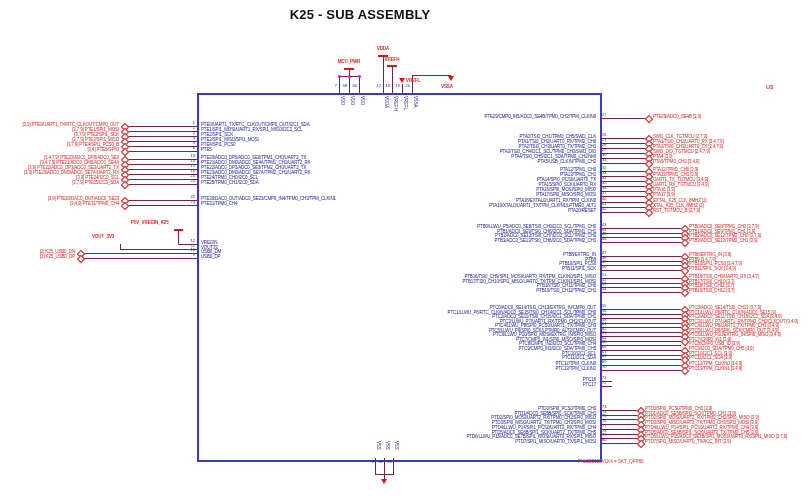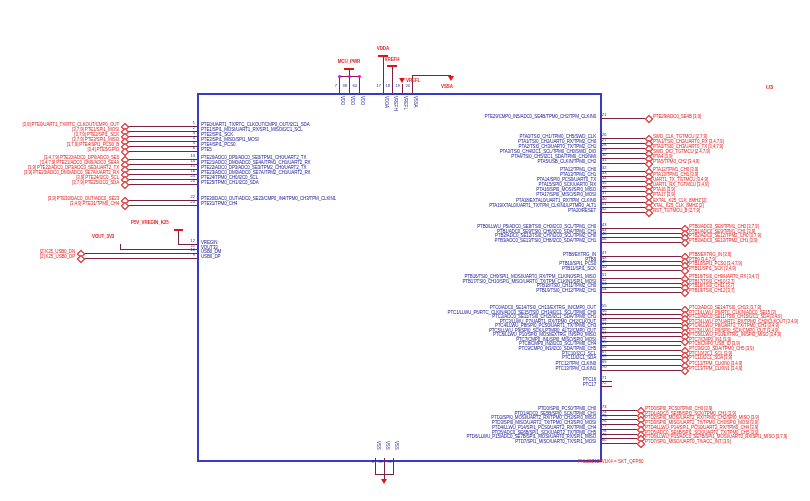--- a/index.html
+++ b/index.html
@@ -21,20 +21,21 @@
        transform:rotate(45deg);}
   .dot{position:absolute;width:3px;height:3px;border-radius:50%;background:#f000f0;}
   .tri{position:absolute;width:0;height:0;border-left:3px solid transparent;
        border-right:3px solid transparent;border-top:5px solid #e01414;}
   .vt{transform:rotate(90deg);transform-origin:0 0;}
 </style>
 </head>
 <body>
 
 <div class="page">
+  <div class="t title" style="left:240px;top:8px;width:240px;text-align:center;">K25 - SUB ASSEMBLY</div>
   <div class="ic" style="left:197px;top:93px;width:401px;height:365px;"></div>
   <div class="t desig" style="left:766px;top:85px;">U3</div>
   <div class="t note" style="left:578px;top:460px;">PKL25Z128VLK4 = SKT_QFP80</div>
 <div class="w" style="left: 128px; top: 126px; width: 69px;"></div>
     <div class="t pin-num" style="left: 185px; top: 121px; width: 10px; text-align: right;">1</div>
     <div class="t pin-name" style="left: 201px; top: 123px;">PTE0/UART1_TX/RTC_CLKOUT/CMP0_OUT/I2C1_SDA</div>
     <div class="t net-label" style="left: 2px; top: 123px; width: 117px; text-align: right;">[3,9]   PTE0/UART1_TX/RTC_CLKOUT/CMP0_OUT</div>
     <div class="dia" style="left: 122px; top: 124px;"></div>
     <div class="w" style="left: 128px; top: 131px; width: 69px;"></div>
     <div class="t pin-num" style="left: 185px; top: 126px; width: 10px; text-align: right;">2</div>

